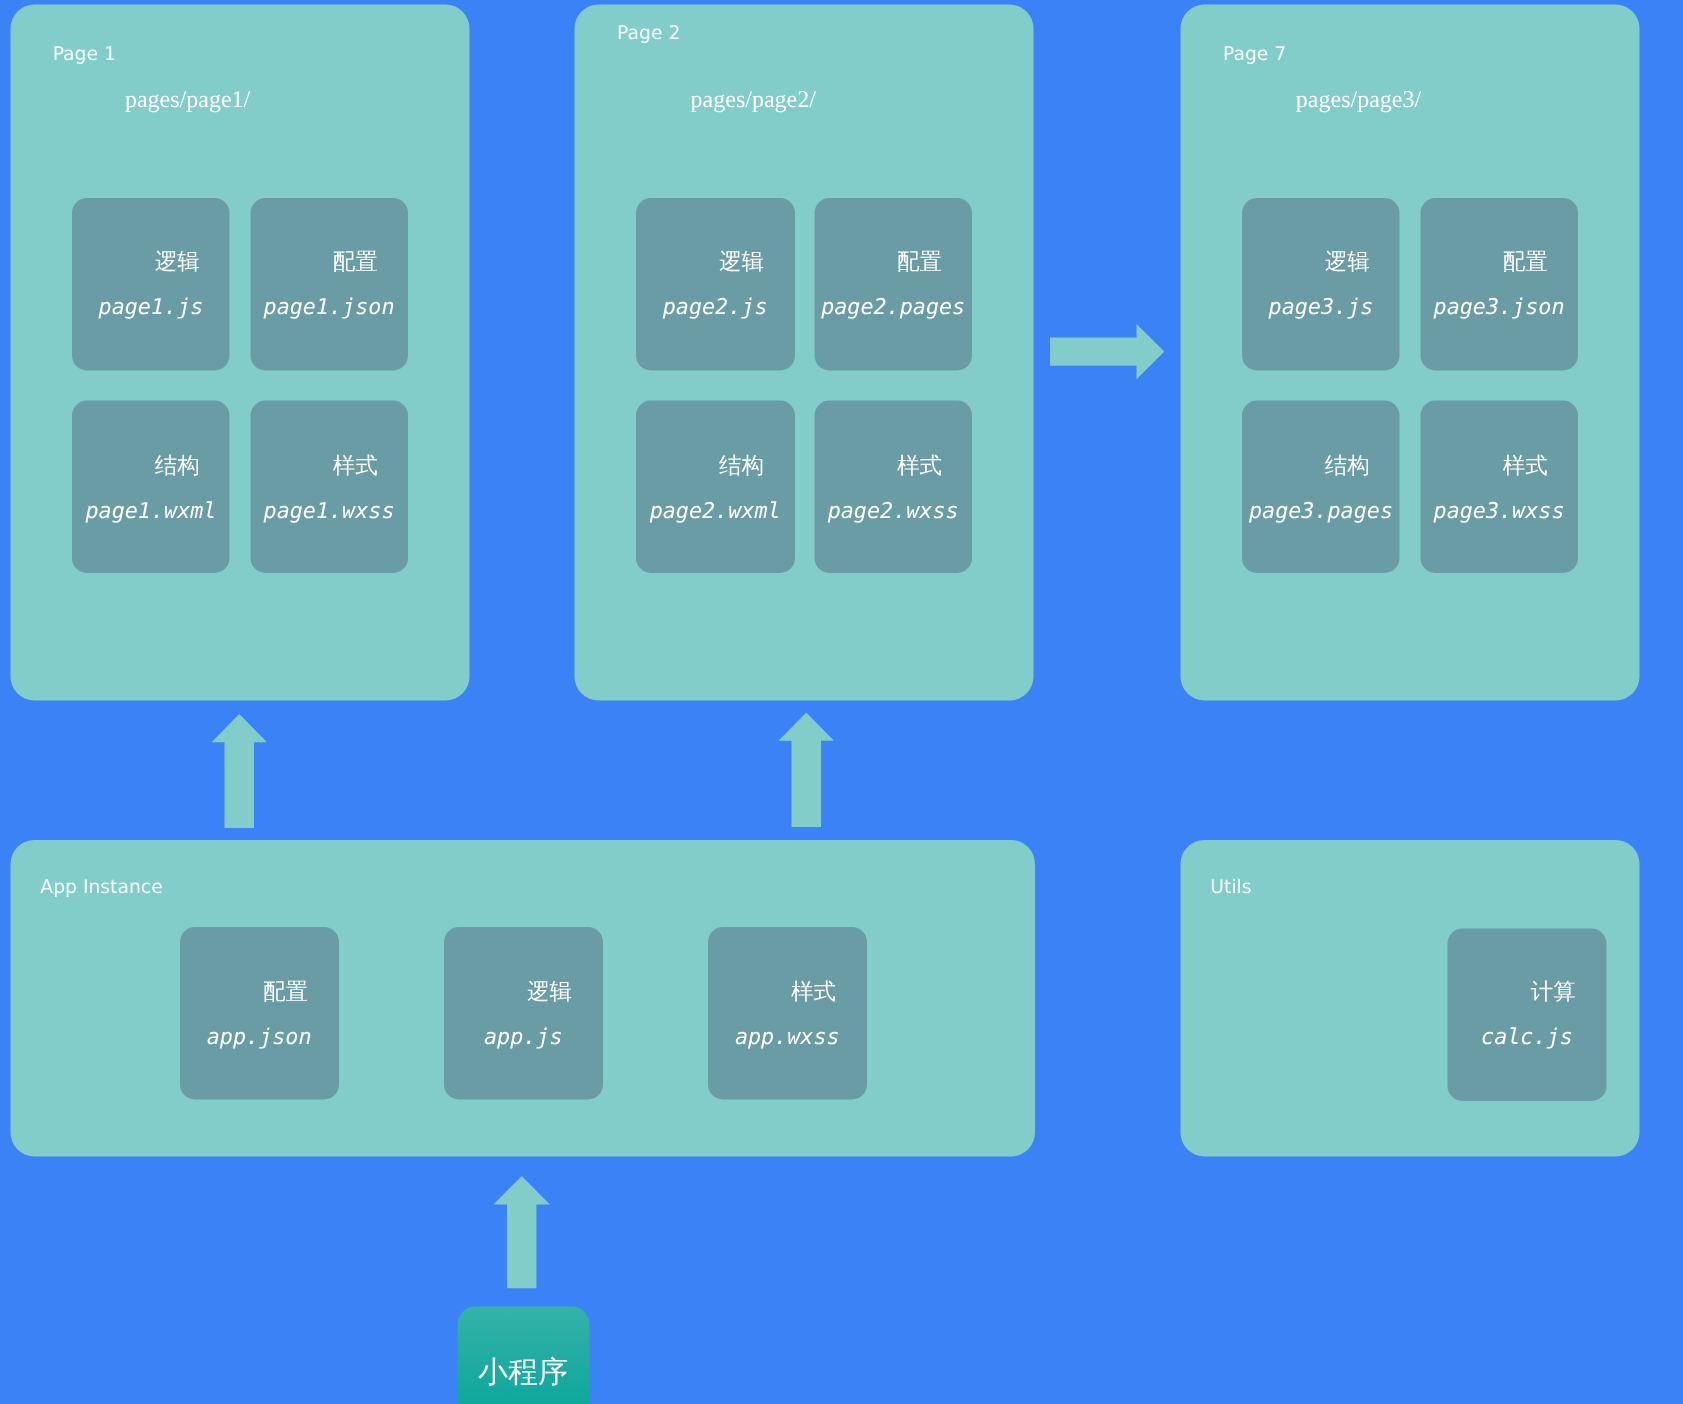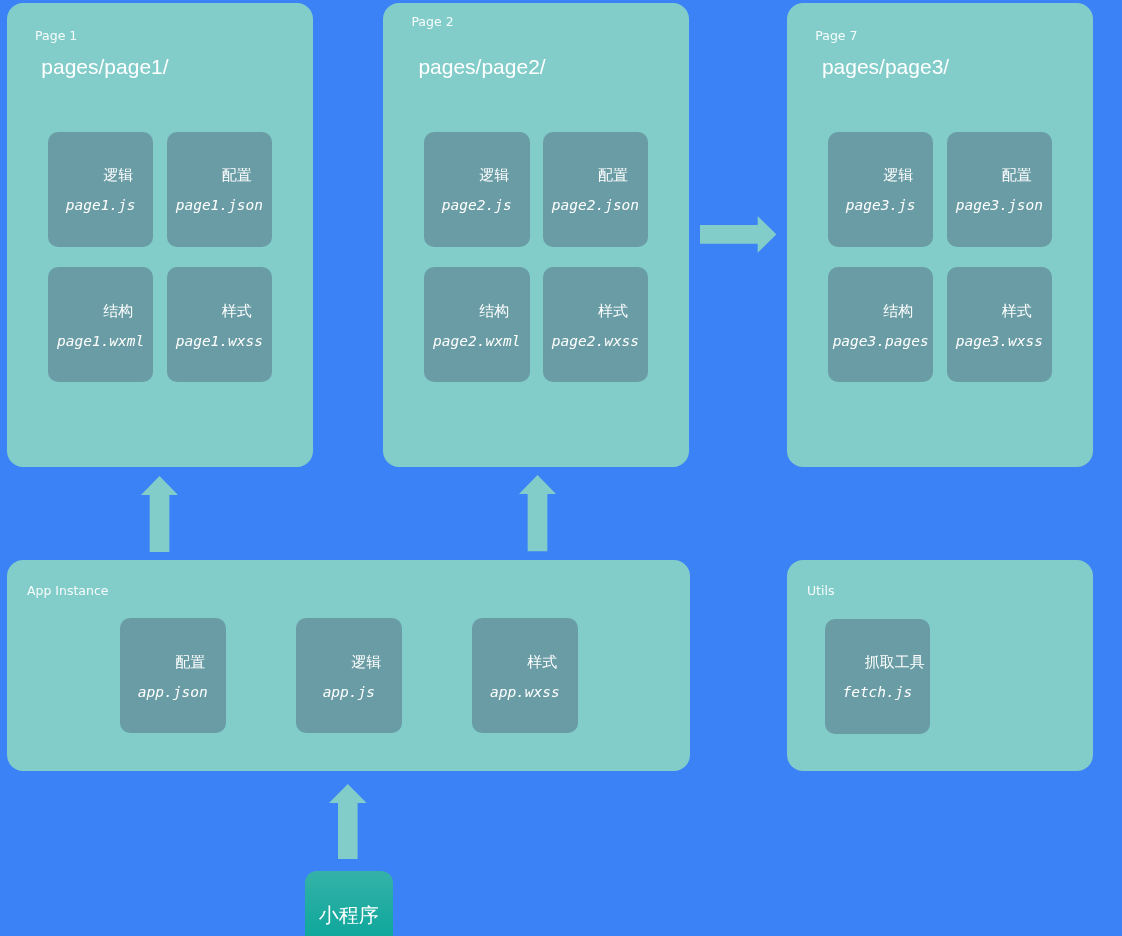--- a/index.html
+++ b/index.html
@@ -11,22 +11,22 @@
   
   .panel{position:absolute;background:#82cdca;border-radius:16px;}
 
   
   .panel-label{position:absolute;color:rgba(255,255,255,.93);
     font-family:"DejaVu Sans", sans-serif;font-size:12.5px;line-height:12.5px;
     white-space:nowrap;}
 
   
   .panel-path{position:absolute;color:#ffffff;
-    font-family:Liberation Sans, sans-serif;font-size:21px;line-height:16px;
-    white-space:nowrap;}
+    font-family:Liberation Serif, serif;font-size:16px;line-height:16px;
+    white-space:nowrap;margin-left:42px;}
 
   
   .fbox{position:absolute;background:#699ca4;border-radius:10px;color:#ffffff;}
   .fbox .ftitle{position:absolute;left:0;right:0;top:35.5px;text-align:center;
     font-family:"Liberation Sans", sans-serif;font-size:15px;line-height:15px;padding-left:35px;}
   .fbox .fname{position:absolute;left:0;right:0;top:66.9px;text-align:center;
     font-family:"DejaVu Sans Mono", monospace;font-size:14.5px;line-height:14.5px;
     white-space:nowrap;font-style:italic;}
 
   .arrow{position:absolute;display:block;}
@@ -64,21 +64,21 @@
 
   <div class="panel" style="left: 382.9px; top: 2.6px; width: 306.4px; height: 464.5px; background: rgb(130, 205, 202);"></div>
   <div class="panel-label" style="left:411.4px;top:16px;">Page 2</div>
   <div class="panel-path" style="left:418.4px;top:58.6px;">pages/page2/</div>
   <div class="fbox" style="left: 424px; top: 131.6px; width: 105.5px; height: 115px; background: rgb(105, 156, 164);">
     <div class="ftitle">逻辑</div>
     <div class="fname">page2.js</div>
   </div>
   <div class="fbox" style="left: 542.7px; top: 131.6px; width: 105.5px; height: 115px; background: rgb(105, 156, 164);">
     <div class="ftitle">配置</div>
-    <div class="fname">page2.json</div>
+    <div class="fname">page2.pages</div>
   </div>
   <div class="fbox" style="left: 424px; top: 267.4px; width: 105.5px; height: 115px; background: rgb(105, 156, 164);">
     <div class="ftitle">结构</div>
     <div class="fname">page2.wxml</div>
   </div>
   <div class="fbox" style="left: 542.7px; top: 267.4px; width: 105.5px; height: 115px; background: rgb(105, 156, 164);">
     <div class="ftitle">样式</div>
     <div class="fname">page2.wxss</div>
   </div>
 
@@ -112,23 +112,23 @@
     <div class="ftitle">逻辑</div>
     <div class="fname">app.js</div>
   </div>
   <div class="fbox" style="left: 472.1px; top: 618.3px; width: 105.5px; height: 115px; background: rgb(105, 156, 164);">
     <div class="ftitle">样式</div>
     <div class="fname">app.wxss</div>
   </div>
 
   <div class="panel" style="left: 787.4px; top: 560.4px; width: 305.8px; height: 211.1px; background: rgb(130, 205, 202);"></div>
   <div class="panel-label" style="left:806.9px;top:585.4px;">Utils</div>
-  <div class="fbox" style="left: 824.6px; top: 618.5px; width: 105.5px; height: 115px; background: rgb(105, 156, 164);">
-    <div class="ftitle">抓取工具</div>
-    <div class="fname">fetch.js</div>
+  <div class="fbox" style="left: 965.2px; top: 618.5px; width: 105.5px; height: 115px; background: rgb(105, 156, 164);">
+    <div class="ftitle">计算</div>
+    <div class="fname">calc.js</div>
   </div>
 
   <svg class="arrow" style="left:141.0px;top:475.5px;" width="37.0" height="76.1" viewBox="0 0 37.0 76.1">
       <path class="arrow-path" d="M18.50,0 L37.00,18.90 L28.35,18.90 L28.35,76.10 L8.65,76.10 L8.65,18.90 L0,18.90 Z" fill="#82cdca"></path>
     </svg>
   <svg class="arrow" style="left:518.6px;top:475.3px;" width="37.0" height="76.3" viewBox="0 0 37.0 76.3">
       <path class="arrow-path" d="M18.50,0 L37.00,18.90 L28.35,18.90 L28.35,76.30 L8.65,76.30 L8.65,18.90 L0,18.90 Z" fill="#82cdca"></path>
     </svg>
   <svg class="arrow" style="left:699.8px;top:216.4px;" width="76.3" height="36.8" viewBox="0 0 76.3 36.8">
       <path class="arrow-path" d="M0,9.00 L57.70,9.00 L57.70,0 L76.30,18.40 L57.70,36.80 L57.70,27.80 L0,27.80 Z" fill="#82cdca"></path>

